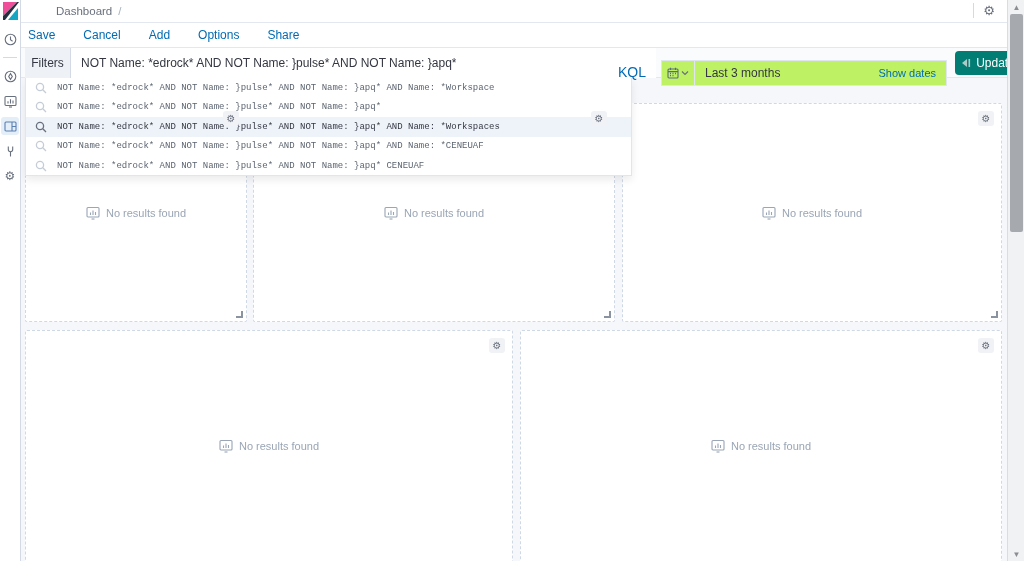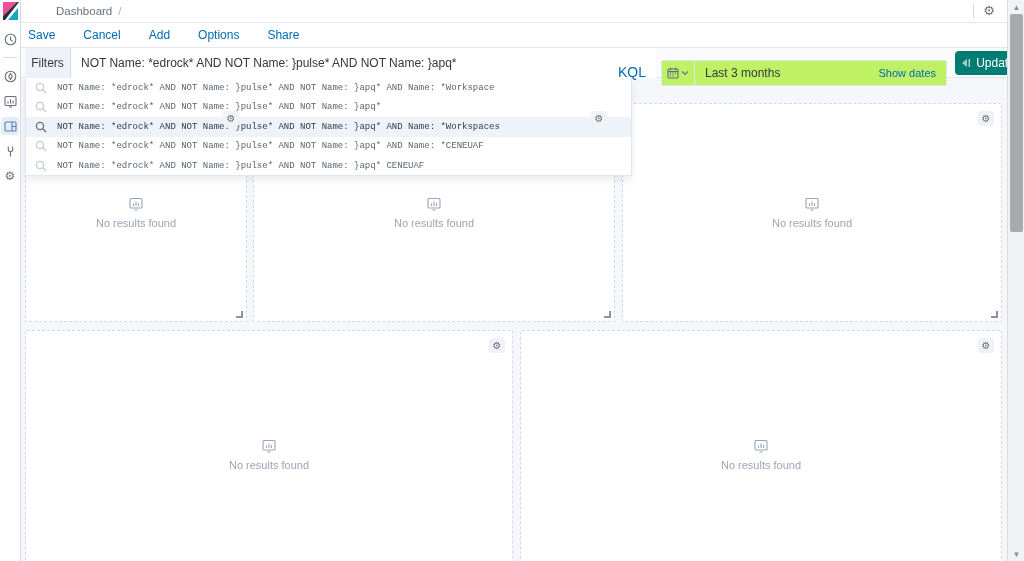--- a/index.html
+++ b/index.html
@@ -44,21 +44,21 @@
   .dropdown { position:absolute; left:25px; top:78px; width:607px; height:98px; background:#fff; border:1px solid #e0e6ef; border-top:none; box-shadow:0 4px 8px rgba(0,0,0,0.08); z-index:50; }
   .sugg-row { height:19.5px; display:flex; align-items:center; padding-left:9px; gap:10px; cursor:pointer; }
   .sugg-row.selected { background:#eef3fa; }
   .sugg-text { font-family:"Liberation Mono","DejaVu Sans Mono",monospace; font-size:9px; color:#5c6470; white-space:nowrap; }
   .sugg-row.selected .sugg-text { color:#343741; }
 
   
   .panel { position:absolute; background:#fff; border:1px dashed #cfd8e5; border-radius:2px; }
   .panel-gear { position:absolute; top:7px; right:7px; width:16px; height:15px; background:#f0f2f6; border-radius:3px; display:flex; align-items:center; justify-content:center; cursor:pointer; z-index:60; }
   .panel-gear .gear-glyph { font-size:10px; color:#69707d; }
-  .empty-state { display:flex; flex-direction:column; align-items:center; gap:6px; }
+  .empty-state { display:flex; align-items:center; gap:6px; }
   .empty-center { position:absolute; left:0; right:0; top:0; bottom:0; display:flex; align-items:center; justify-content:center; }
   .empty-fixed { position:absolute; left:0; right:0; top:108px; display:flex; justify-content:center; }
   .empty-text { font-size:11px; color:#9aa5b5; }
   .resize-handle { position:absolute; right:3px; bottom:3px; width:7px; height:7px; border-right:2px solid #8b93a0; border-bottom:2px solid #8b93a0; cursor:nwse-resize; }
 
   
   .scrollbar { position:absolute; right:0; top:0; width:17px; height:561px; background:#f1f2f4; border-left:1px solid #dcdcdc; z-index:90; }
   .scroll-arrow { position:absolute; left:0; width:17px; height:14px; display:flex; align-items:center; justify-content:center; font-size:8px; color:#8a8d91; cursor:pointer; }
   .scroll-thumb { position:absolute; left:2px; top:14px; width:13px; height:218px; background:#a6a9ad; border-radius:2px; cursor:grab; }
 </style>

